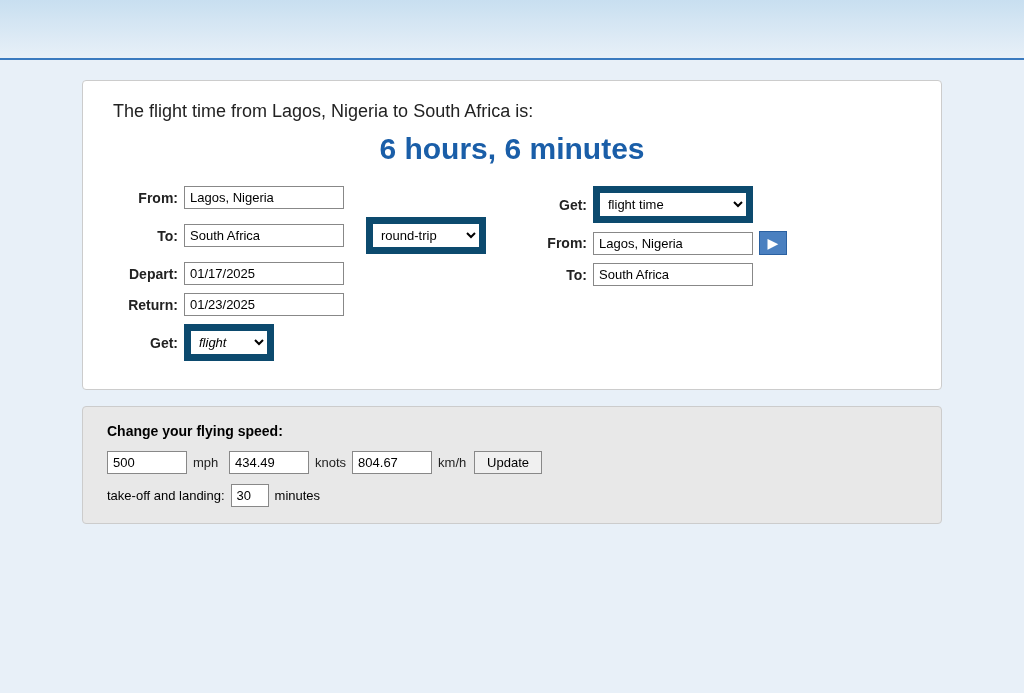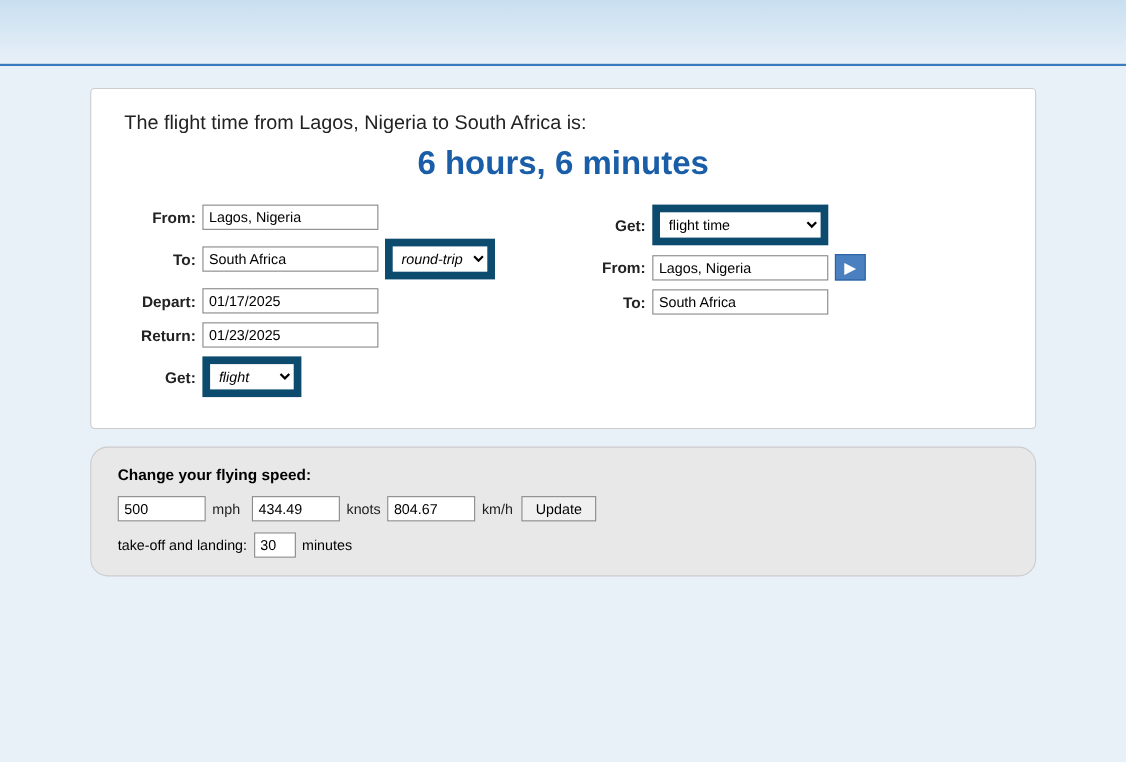--- a/index.html
+++ b/index.html
@@ -63,23 +63,22 @@
       font-size: 13px;
       width: 160px;
     }
     .form-select {
       border: 7px solid #0c4a6e;
       padding: 3px 4px;
       font-size: 13px;
       background: #fff;
     }
     .trip-select {
-      margin-left: 6px;
-      width: 100px;
-      font-style: italic;
+      margin-left: 22px;
+      width: 120px;
     }
     .get-select-left {
       width: 90px;
       font-style: italic;
     }
     .right-form .form-label {
       min-width: 55px;
     }
     .right-form .form-input {
       width: 160px;
@@ -93,21 +92,21 @@
       font-size: 14px;
       cursor: pointer;
       display: flex;
       align-items: center;
       justify-content: center;
       margin-left: 6px;
     }
     .speed-card {
       background: #e8e8e8;
       border: 1px solid #ccc;
-      border-radius: 16px;
+      border-radius: 4px;
       padding: 16px 24px;
     }
     .speed-title {
       font-weight: bold;
       font-size: 14px;
       margin-bottom: 12px;
     }
     .speed-row {
       display: flex;
       align-items: center;

